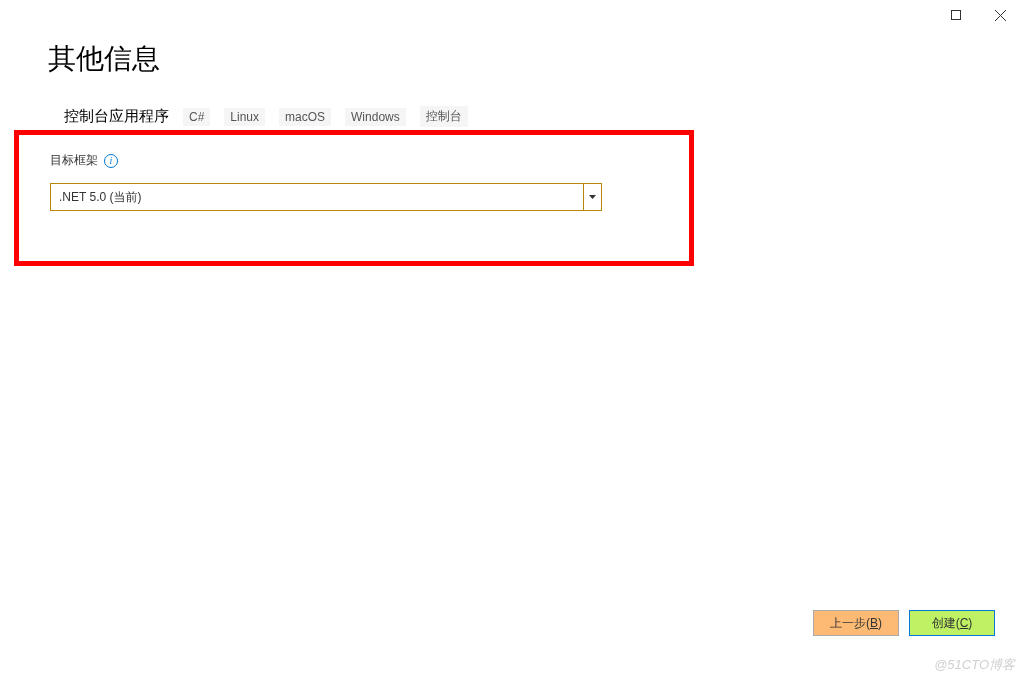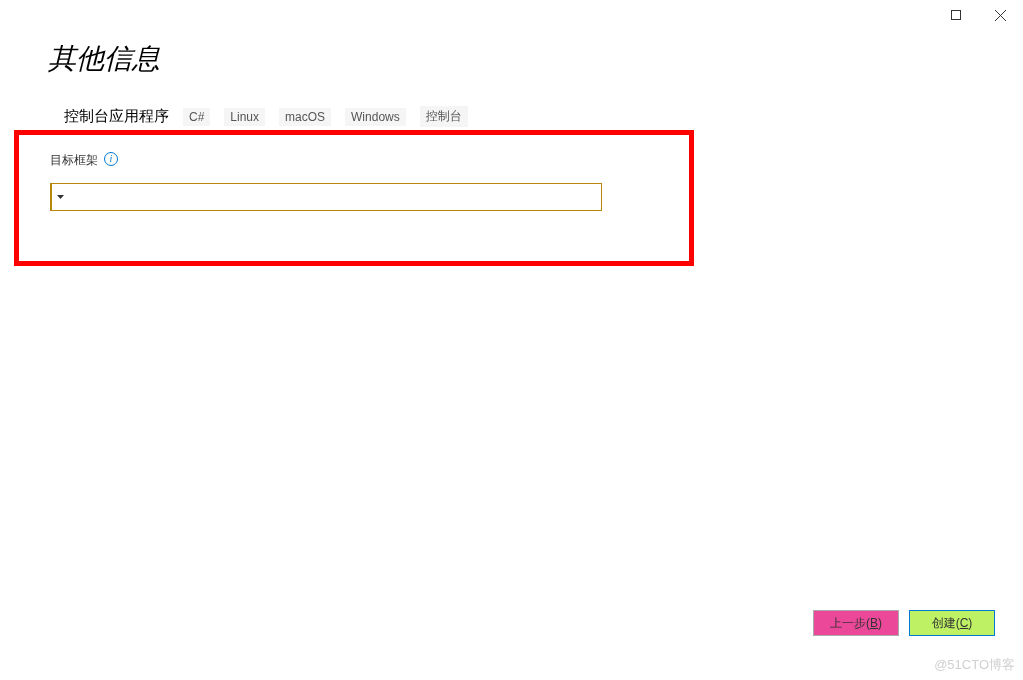--- a/index.html
+++ b/index.html
@@ -35,21 +35,20 @@
       stroke-width: 1;
       fill: none;
     }
     .page-title {
       position: absolute;
       left: 48px;
       top: 40px;
       font-size: 28px;
       font-weight: 400;
       color: #000;
-      font-style: italic;
     }
     .subtitle-row {
       position: absolute;
       left: 64px;
       top: 106px;
       display: flex;
       align-items: center;
       gap: 14px;
     }
     .subtitle {
@@ -72,20 +71,21 @@
       pointer-events: none;
     }
     .form-area {
       position: absolute;
       left: 50px;
       top: 152px;
       width: 560px;
     }
     .field-label-row {
       display: flex;
+      align-items: center;
       gap: 6px;
       margin-bottom: 14px;
     }
     .field-label {
       font-size: 12px;
       color: #333;
     }
     .info-icon {
       width: 14px;
       height: 14px;
@@ -130,21 +130,21 @@
       position: absolute;
       right: 28px;
       bottom: 44px;
       display: flex;
       gap: 10px;
     }
     .btn {
       min-width: 86px;
       height: 26px;
       border: 1px solid #aaa;
-      background: #ec4899;
+      background: #fdba74;
       font-size: 12px;
       color: #333;
       display: flex;
       align-items: center;
       justify-content: center;
       cursor: pointer;
       font-family: inherit;
     }
     .btn-primary {
       border: 1px solid #0078d4;
@@ -152,20 +152,21 @@
     }
     .btn u {
       text-decoration: underline;
     }
     .watermark {
       position: absolute;
       right: 8px;
       bottom: 6px;
       font-size: 13px;
       color: #d0d0d0;
+      font-style: italic;
     }
   </style>
 </head>
 <body>
 
 <div class="window-controls">
   <div class="win-btn">
     <svg width="10" height="10">
         <rect x="0.5" y="0.5" width="9" height="9"></rect>
       </svg>
@@ -190,20 +191,21 @@
 </div>
 
 <div class="highlight-box"></div>
 
 <div class="form-area">
   <div class="field-label-row">
     <span class="field-label">目标框架</span>
     <span class="info-icon">i</span>
   </div>
   <div class="framework-select">
+    <div class="select-value">.NET 5.0 (当前)</div>
     <div class="select-caret">
       <svg width="7" height="4">
           <polygon points="0,0 7,0 3.5,4"></polygon>
         </svg>
     </div>
   </div>
 </div>
 
 <div class="footer-buttons">
   <button class="btn">

